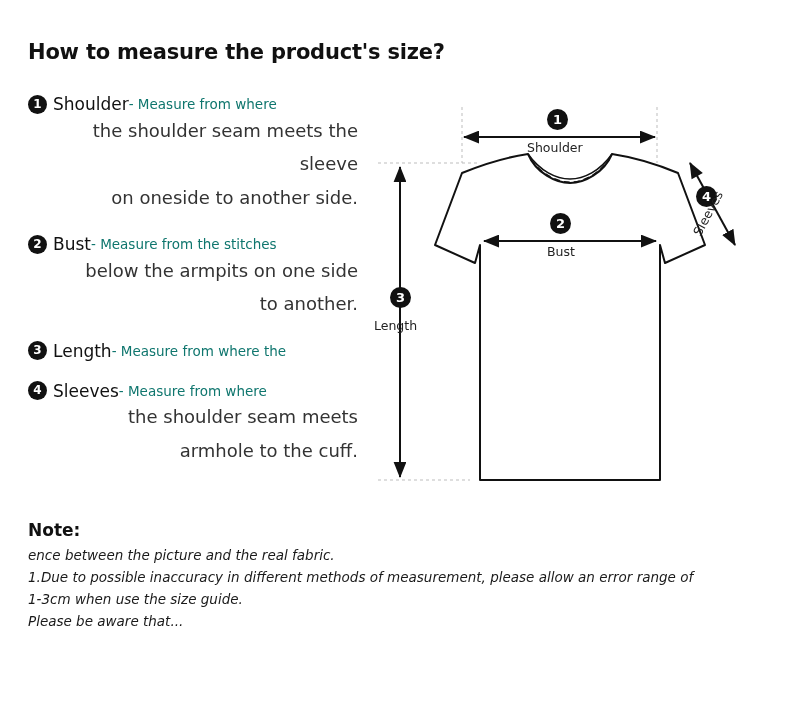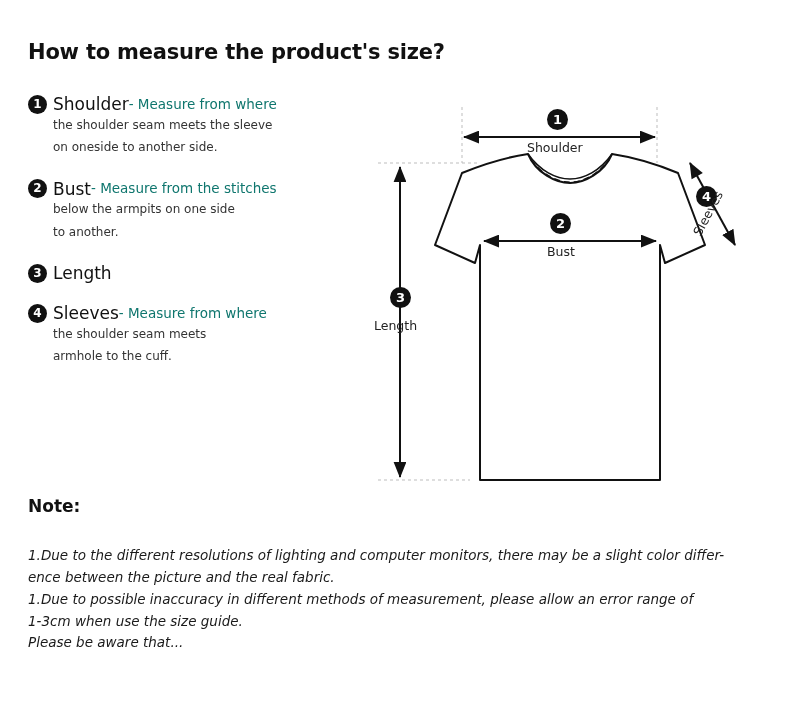--- a/index.html
+++ b/index.html
@@ -64,30 +64,31 @@
   .m-name {
     font-size: 17px;
     font-weight: 500;
     color: #111;
   }
   .m-desc {
     font-size: 13.5px;
     color: #0f766e;
   }
   .m-rest {
-    font-size: 12px;
+    font-size: 18px;
     color: #333;
     line-height: 1.85;
     padding-left: 25px;
+    text-align: right;
   }
   
   .note-title {
     position: absolute;
     left: 28px;
-    top: 496px;
+    top: 520px;
     font-size: 17px;
     font-weight: bold;
     color: #111;
   }
   .note-body {
     position: absolute;
     left: 28px;
     top: 545px;
     width: 738px;
     font-size: 13.5px;
@@ -158,20 +159,21 @@
         <span class="m-desc">- Measure from the stitches</span>
       </div>
       <div class="m-rest">below the armpits on one side</div>
       <div class="m-rest">to another.</div>
     </div>
 
     <div class="measure-item">
       <div class="measure-line1">
         <span class="badge">3</span>
         <span class="m-name">Length</span>
+        <span class="m-desc">- Measure from where the</span>
       </div>
     </div>
 
     <div class="measure-item">
       <div class="measure-line1">
         <span class="badge">4</span>
         <span class="m-name">Sleeves</span>
         <span class="m-desc">- Measure from where</span>
       </div>
       <div class="m-rest">the shoulder seam meets</div>
@@ -243,20 +245,19 @@
 
     <div class="dbadge" style="left:30px; top:202px;">3</div>
     <div class="dlabel" style="left:14px; top:233px;">Length</div>
 
     <div class="dbadge" style="left:336px; top:101px;">4</div>
     <div class="rot-label" style="left:330px; top:146px;">Sleeves</div>
   </div>
 
   <div class="note-title">Note:</div>
   <div class="note-body">
-    <p>1.Due to the different resolutions of lighting and computer monitors, there may be a slight color differ-</p>
     <p>ence between the picture and the real fabric.</p>
     <p>1.Due to possible inaccuracy in different methods of measurement, please allow an error range of</p>
     <p>1-3cm when use the size guide.</p>
     <p>Please be aware that...</p>
   </div>
 
 </div>
 
 </body></html>

